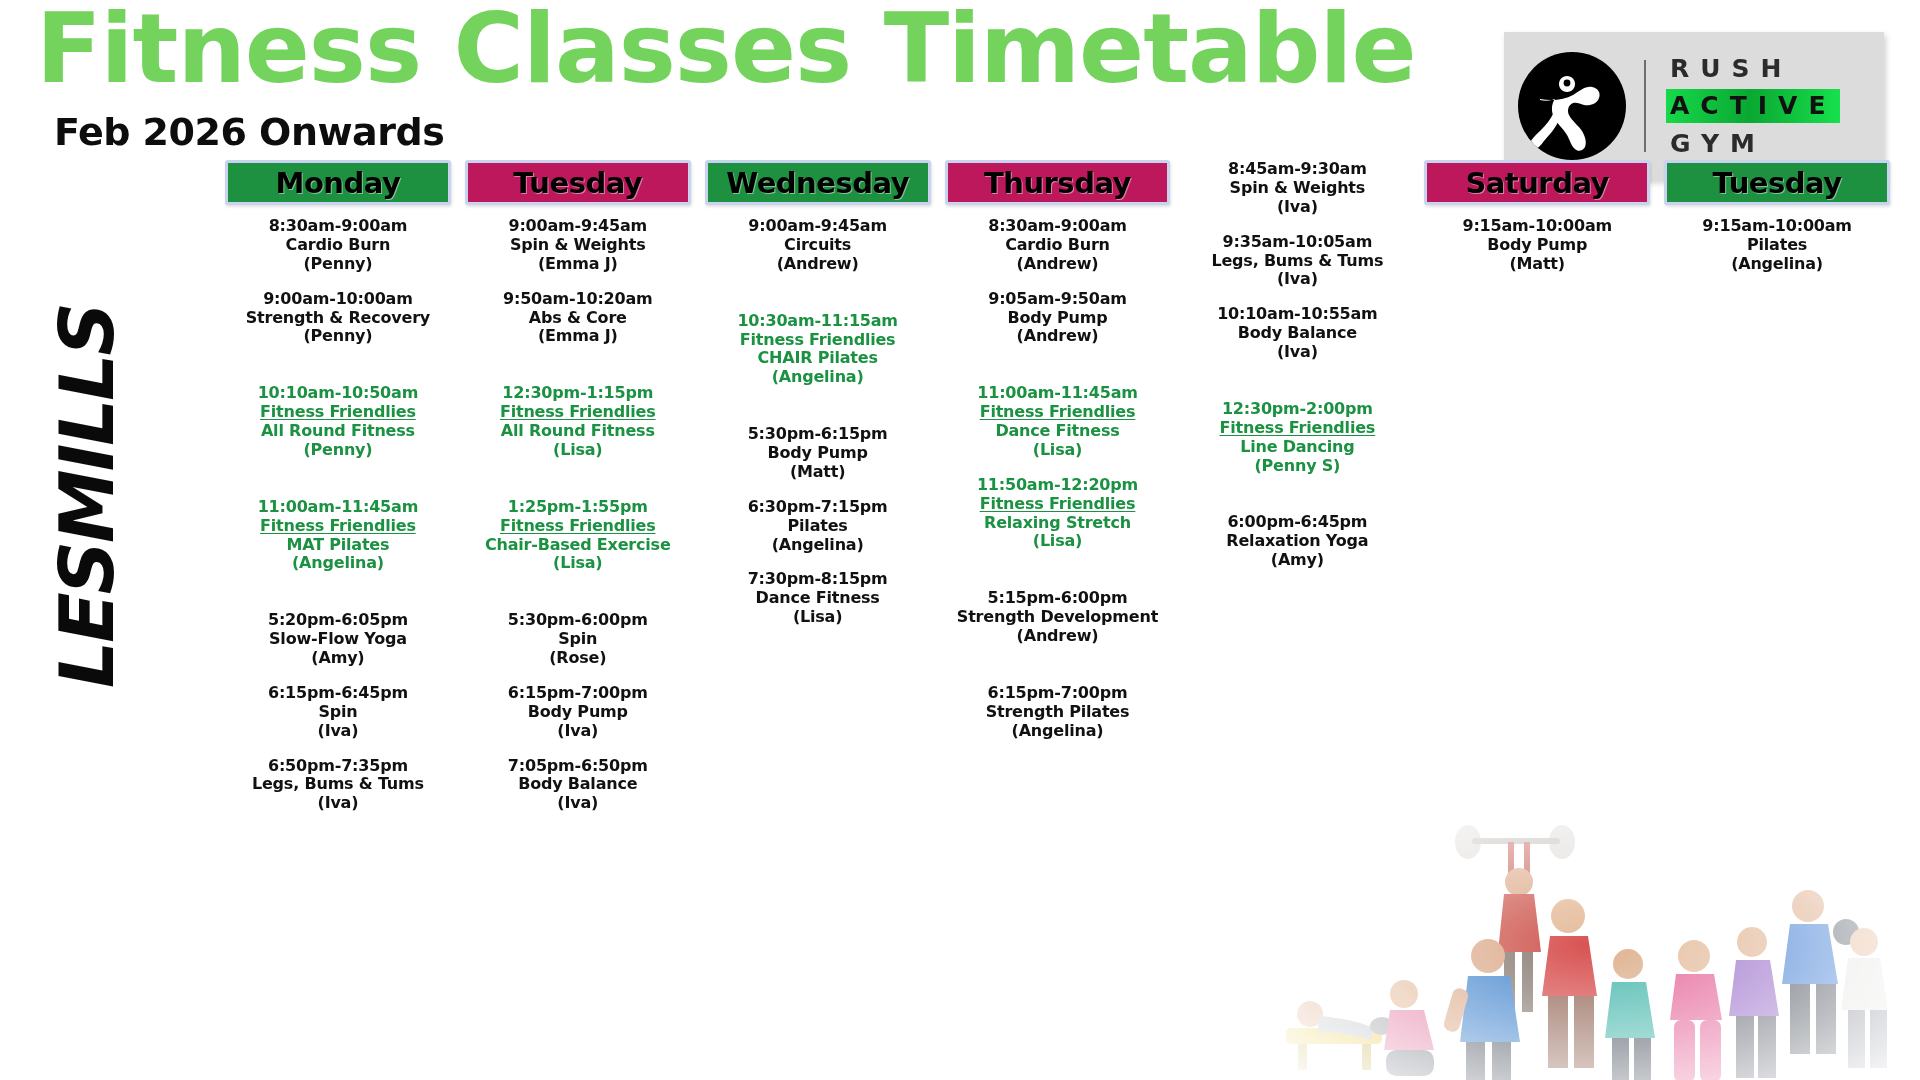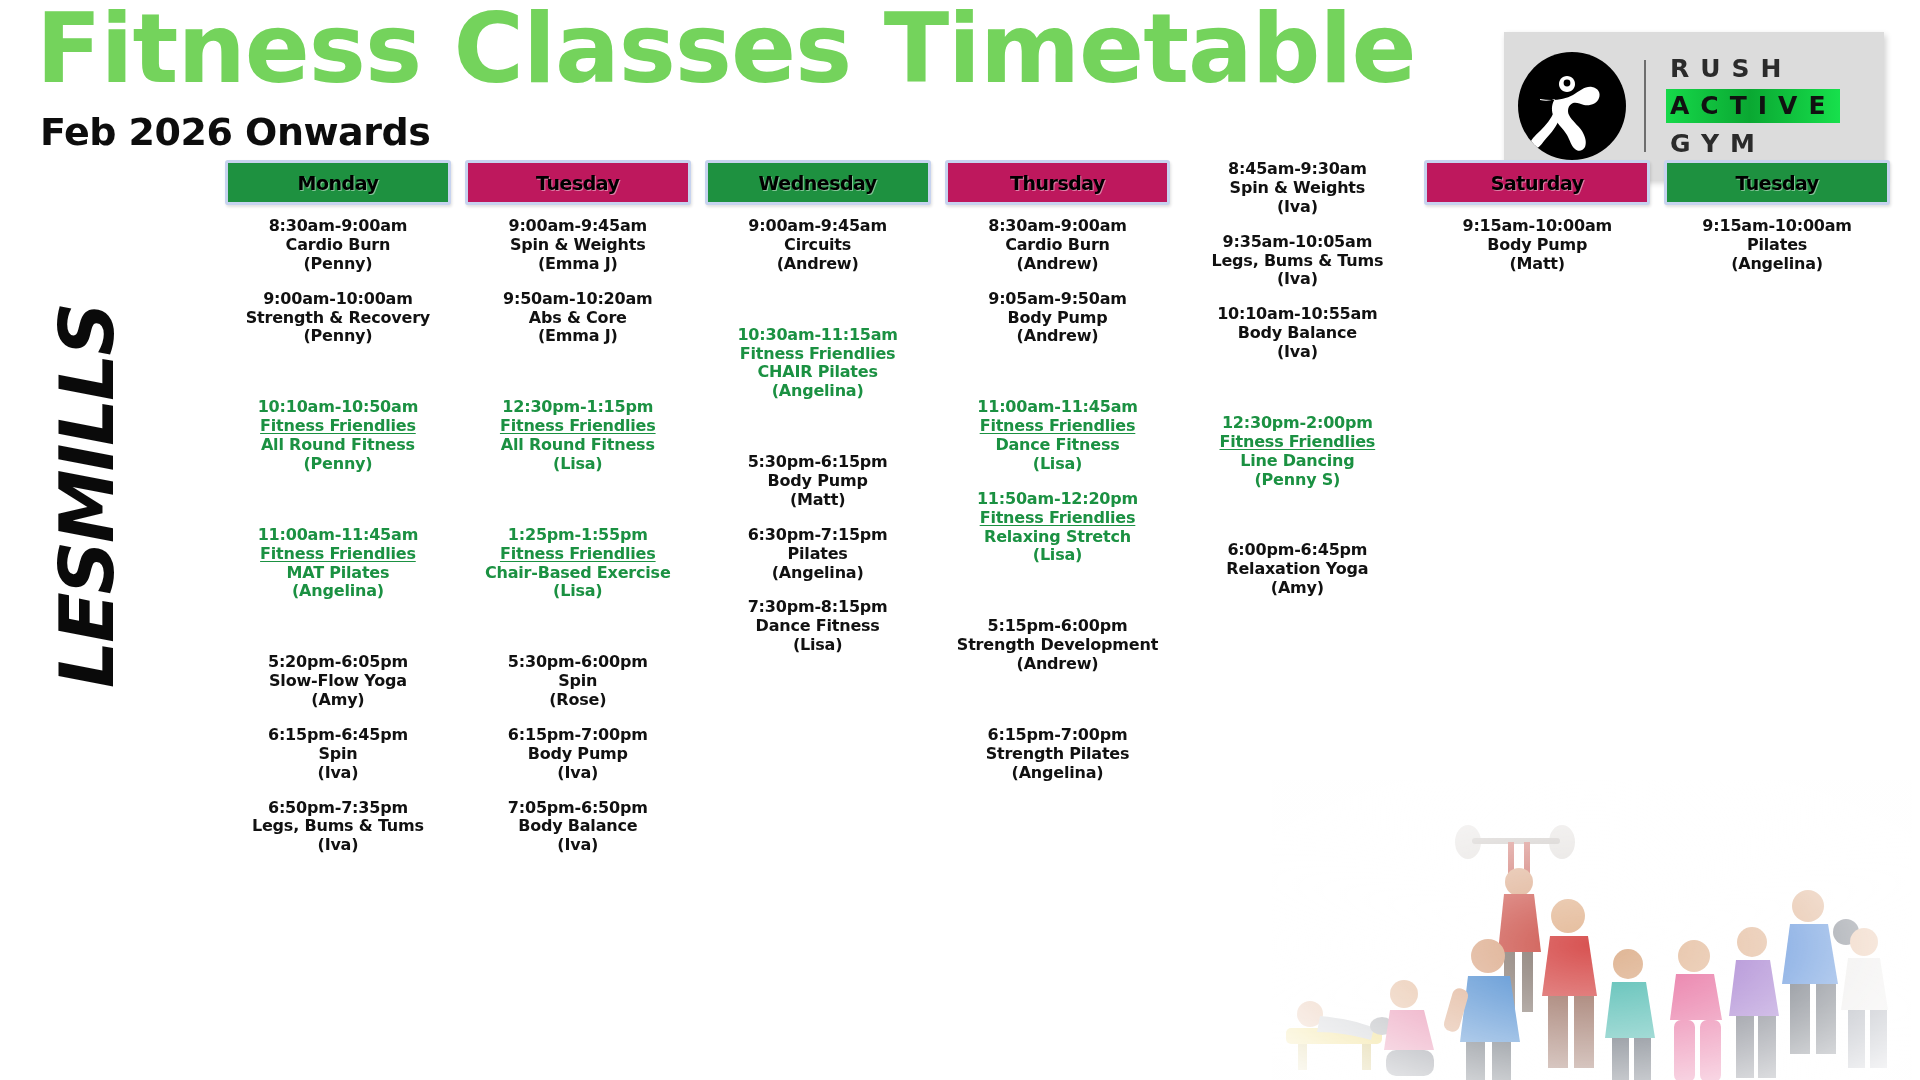--- a/index.html
+++ b/index.html
@@ -19,21 +19,21 @@
     font-family:"DejaVu Sans", sans-serif;
     font-size:96px;
     font-weight:bold;
     letter-spacing:-1px;
     color:#74d35c;
     white-space:nowrap;
     line-height:1.12;
   }
   #page-subtitle {
     position:absolute;
-    left:40px; top:110px;
+    left:54px; top:110px;
     font-size:38px;
     font-weight:bold;
     color:#0d0d0d;
     letter-spacing:-0.5px;
     white-space:nowrap;
   }
 
   
   #gym-logo {
     position:absolute;
@@ -103,21 +103,21 @@
   }
   .day-col { display:flex; flex-direction:column; }
 
   .day-header {
     height:45px;
     display:flex;
     align-items:center;
     justify-content:center;
     border:3px solid #c7d3ef;
     border-radius:3px;
-    font-size:19px;
+    font-size:29px;
     font-weight:bold;
     color:#000;
     letter-spacing:-0.5px;
     text-shadow:1px 1px 0 rgba(255,255,255,0.45);
     box-shadow:1px 2px 3px rgba(0,0,0,0.12);
     margin-bottom:12px;
   }
   .day-header.dark  { background:#1e9140; }
   .day-header.light { background:#be185d; }
 
@@ -127,21 +127,21 @@
     font-weight:bold;
     line-height:1.18;
     color:#111;
     margin-bottom:16px;
     letter-spacing:-0.2px;
   }
   .slot.ff { color:#1b9142; }
   .slot .ff-label { text-decoration:underline; text-underline-offset:2px; }
   .slot.no-underline .ff-label { text-decoration:none; }
   .slot .ln { display:block; }
-  .slot.spacer-before { margin-top:36px; }
+  .slot.spacer-before { margin-top:22px; }
 
   
   #photo-collage {
     position:absolute;
     right:8px; bottom:0;
     width:640px; height:300px;
     pointer-events:none;
   }
 </style>
 </head>

